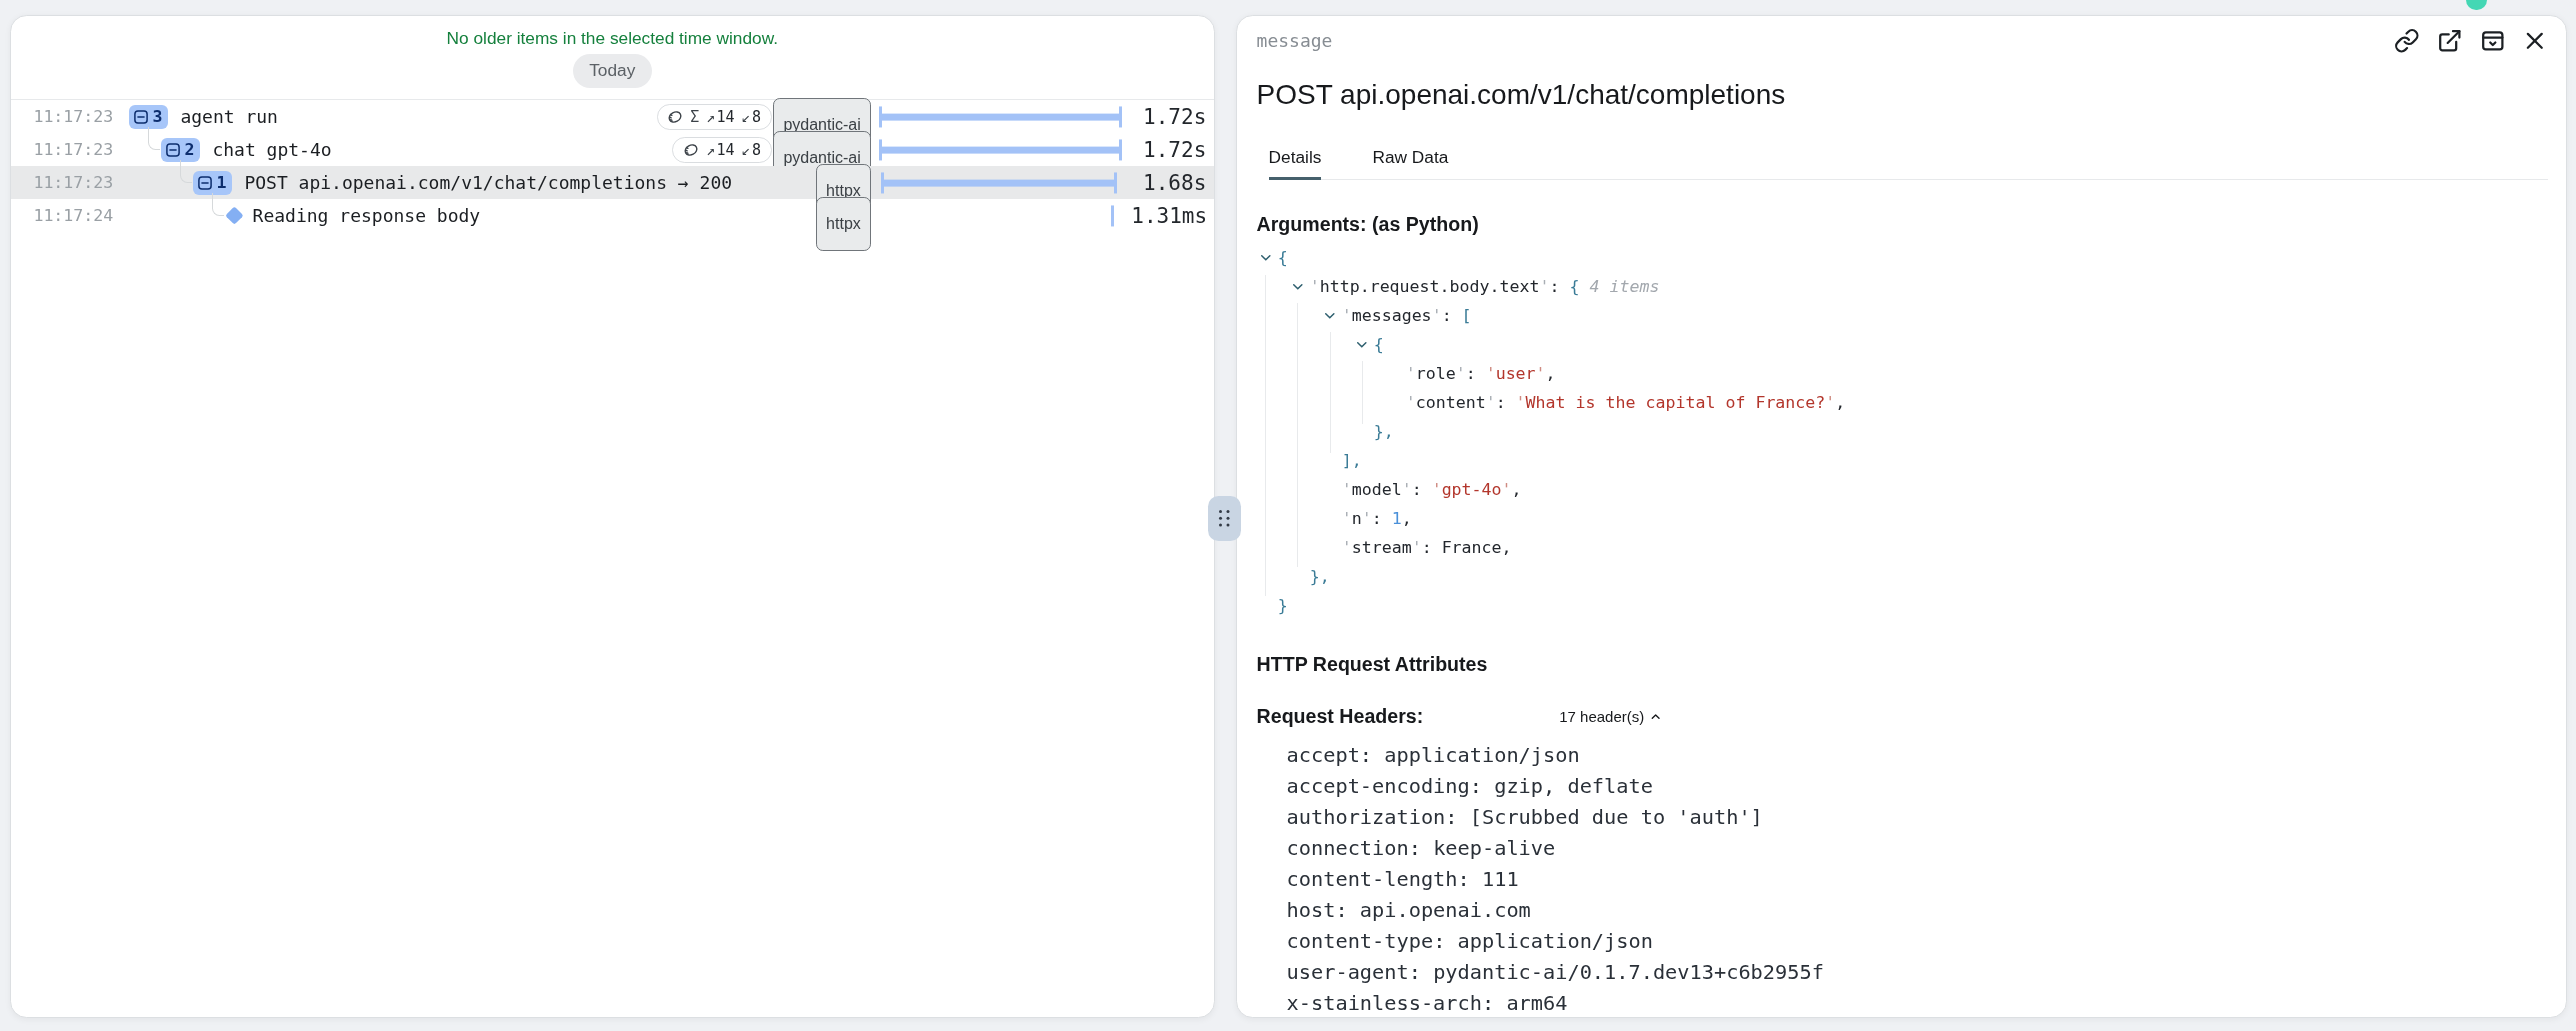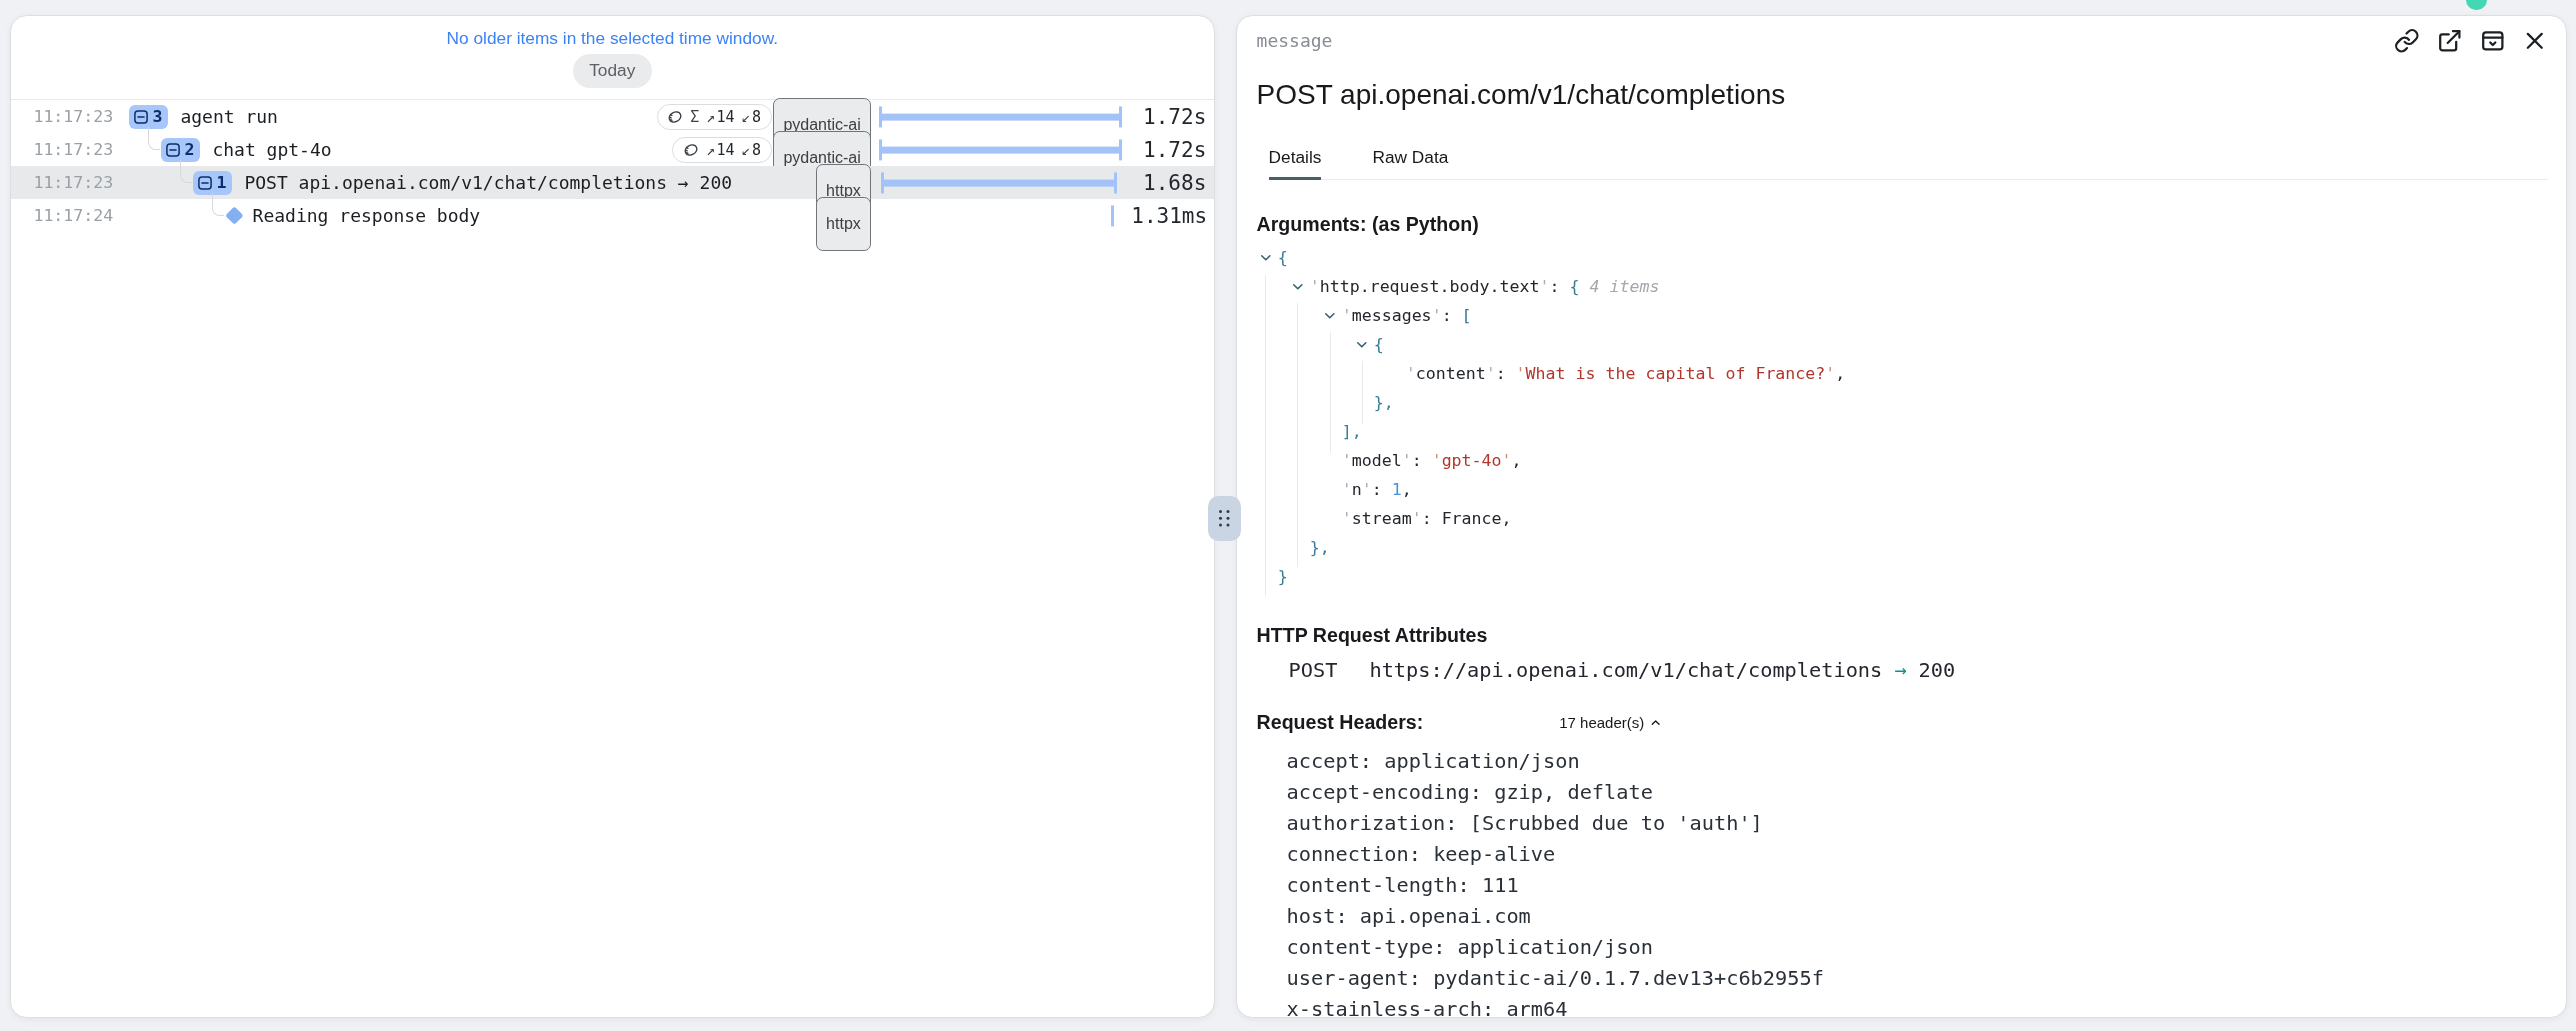--- a/index.html
+++ b/index.html
@@ -39,21 +39,21 @@
   }
 
   .top-indicator {
     position:absolute; left:2466px; top:0; width:21px; height:9.8px;
     background:#44d7b4; border-radius:0 0 10.5px 10.5px;
   }
 
   
   .empty-notice {
     margin-top:12px; text-align:center;
-    font-size:17.3px; color:#3b82f6;
+    font-size:17.3px; color:#15803d;
   }
   .today-wrap { text-align:center; margin-top:4.5px; }
   .today-btn {
     display:inline-block; background:#eaebed; color:#5c6166;
     font-size:17.3px; padding:6.8px 16.6px; border-radius:752px; cursor:pointer;
   }
   .rows { margin-top:11.3px; border-top:1.5px solid #e7e9eb; }
 
   .trace-row {
     position:relative; height:33px;
@@ -362,20 +362,21 @@
           </svg></span><span class="tok-key">http.request.body.text</span><span class="tok-punc">: </span><span class="tok-brace">{</span><span class="tok-muted"> 4 items</span></div>
 
       <div class="code-line" style="--ind: 2;"><span class="chev"><svg viewBox="0 0 20 20" width="13.6" height="13.6" fill="none" stroke="#2e5f6e" stroke-width="2.2" stroke-linecap="round" stroke-linejoin="round">
             <polyline points="4,7 10,13 16,7"></polyline>
           </svg></span><span class="tok-key">messages</span><span class="tok-punc">: </span><span class="tok-brace">[</span></div>
 
       <div class="code-line" style="--ind: 3;"><span class="chev"><svg viewBox="0 0 20 20" width="13.6" height="13.6" fill="none" stroke="#2e5f6e" stroke-width="2.2" stroke-linecap="round" stroke-linejoin="round">
             <polyline points="4,7 10,13 16,7"></polyline>
           </svg></span><span class="tok-brace">{</span></div>
 
+      <div class="code-line" style="--ind: 4;"><span class="tok-key">role</span><span class="tok-punc">: </span><span class="tok-str">user</span><span class="tok-punc">,</span></div>
 
       <div class="code-line" style="--ind: 4;"><span class="tok-key">content</span><span class="tok-punc">: </span><span class="tok-str">What is the capital of France?</span><span class="tok-punc">,</span></div>
 
       <div class="code-line" style="--ind: 3;"><span class="tok-brace">},</span></div>
 
       <div class="code-line" style="--ind: 2;"><span class="tok-brace">],</span></div>
 
       <div class="code-line" style="--ind: 2;"><span class="tok-key">model</span><span class="tok-punc">: </span><span class="tok-str">gpt-4o</span><span class="tok-punc">,</span></div>
 
       <div class="code-line" style="--ind: 2;"><span class="tok-key">n</span><span class="tok-punc">: </span><span class="tok-num">1</span><span class="tok-punc">,</span></div>
@@ -385,26 +386,20 @@
       <div class="code-line" style="--ind: 1;"><span class="tok-brace">},</span></div>
 
       <div class="code-line" style="--ind: 0;"><span class="tok-brace">}</span></div>
     <div class="guide" style="left: 104px; top: 118px; height: 63px;"></div>
       <div class="guide" style="left: 72px; top: 89px; height: 121px;"></div>
       <div class="guide" style="left: 39px; top: 60px; height: 264px;"></div>
       <div class="guide" style="left: 6.8px; top: 32px; height: 321px;"></div>
     </div>
 
   <div class="section-h attrs-h">HTTP Request Attributes</div>
-  <div class="request-line">
-    <span class="req-method">POST</span>
-    <span>https://api.openai.com/v1/chat/completions</span>
-    <span class="req-arrow">→</span>
-    <span>200</span>
-  </div>
 
   <div class="req-headers-row">
     <span class="section-h">Request Headers:</span>
     <span class="hdr-count">
       <span>17 header(s)</span>
       <svg viewBox="0 0 20 20">
           <polyline points="4 13 10 7 16 13"></polyline>
         </svg>
     </span>
   </div>

